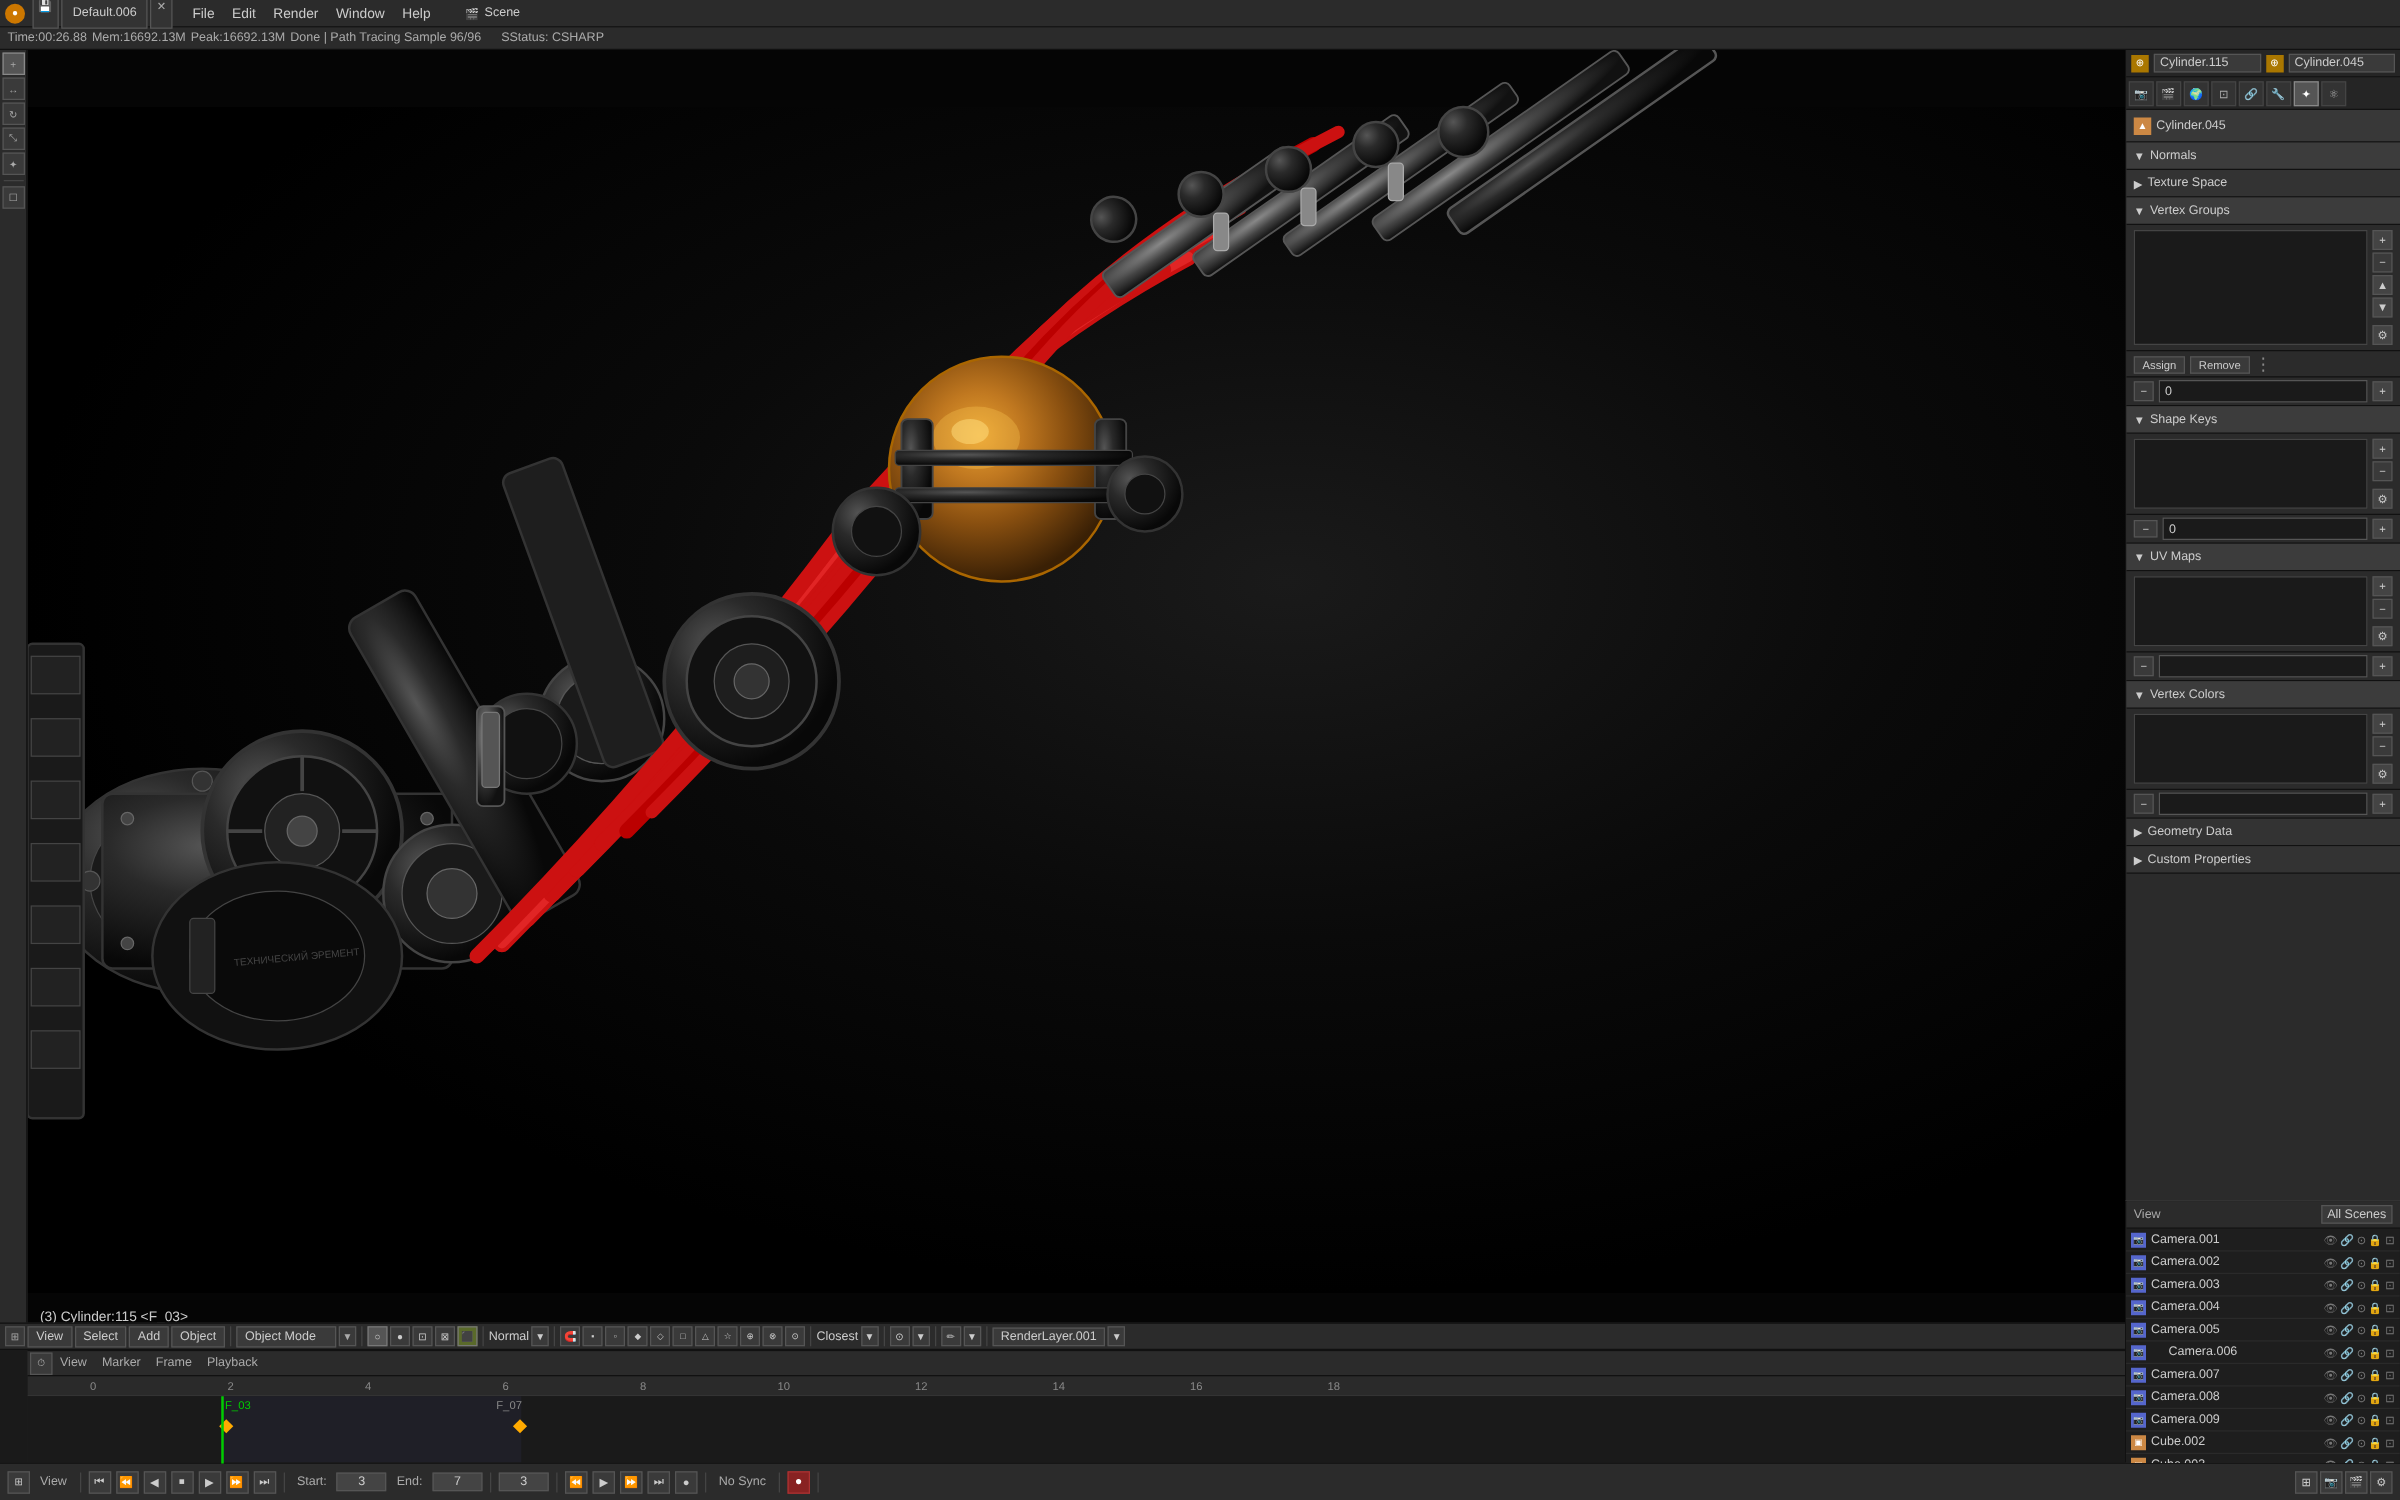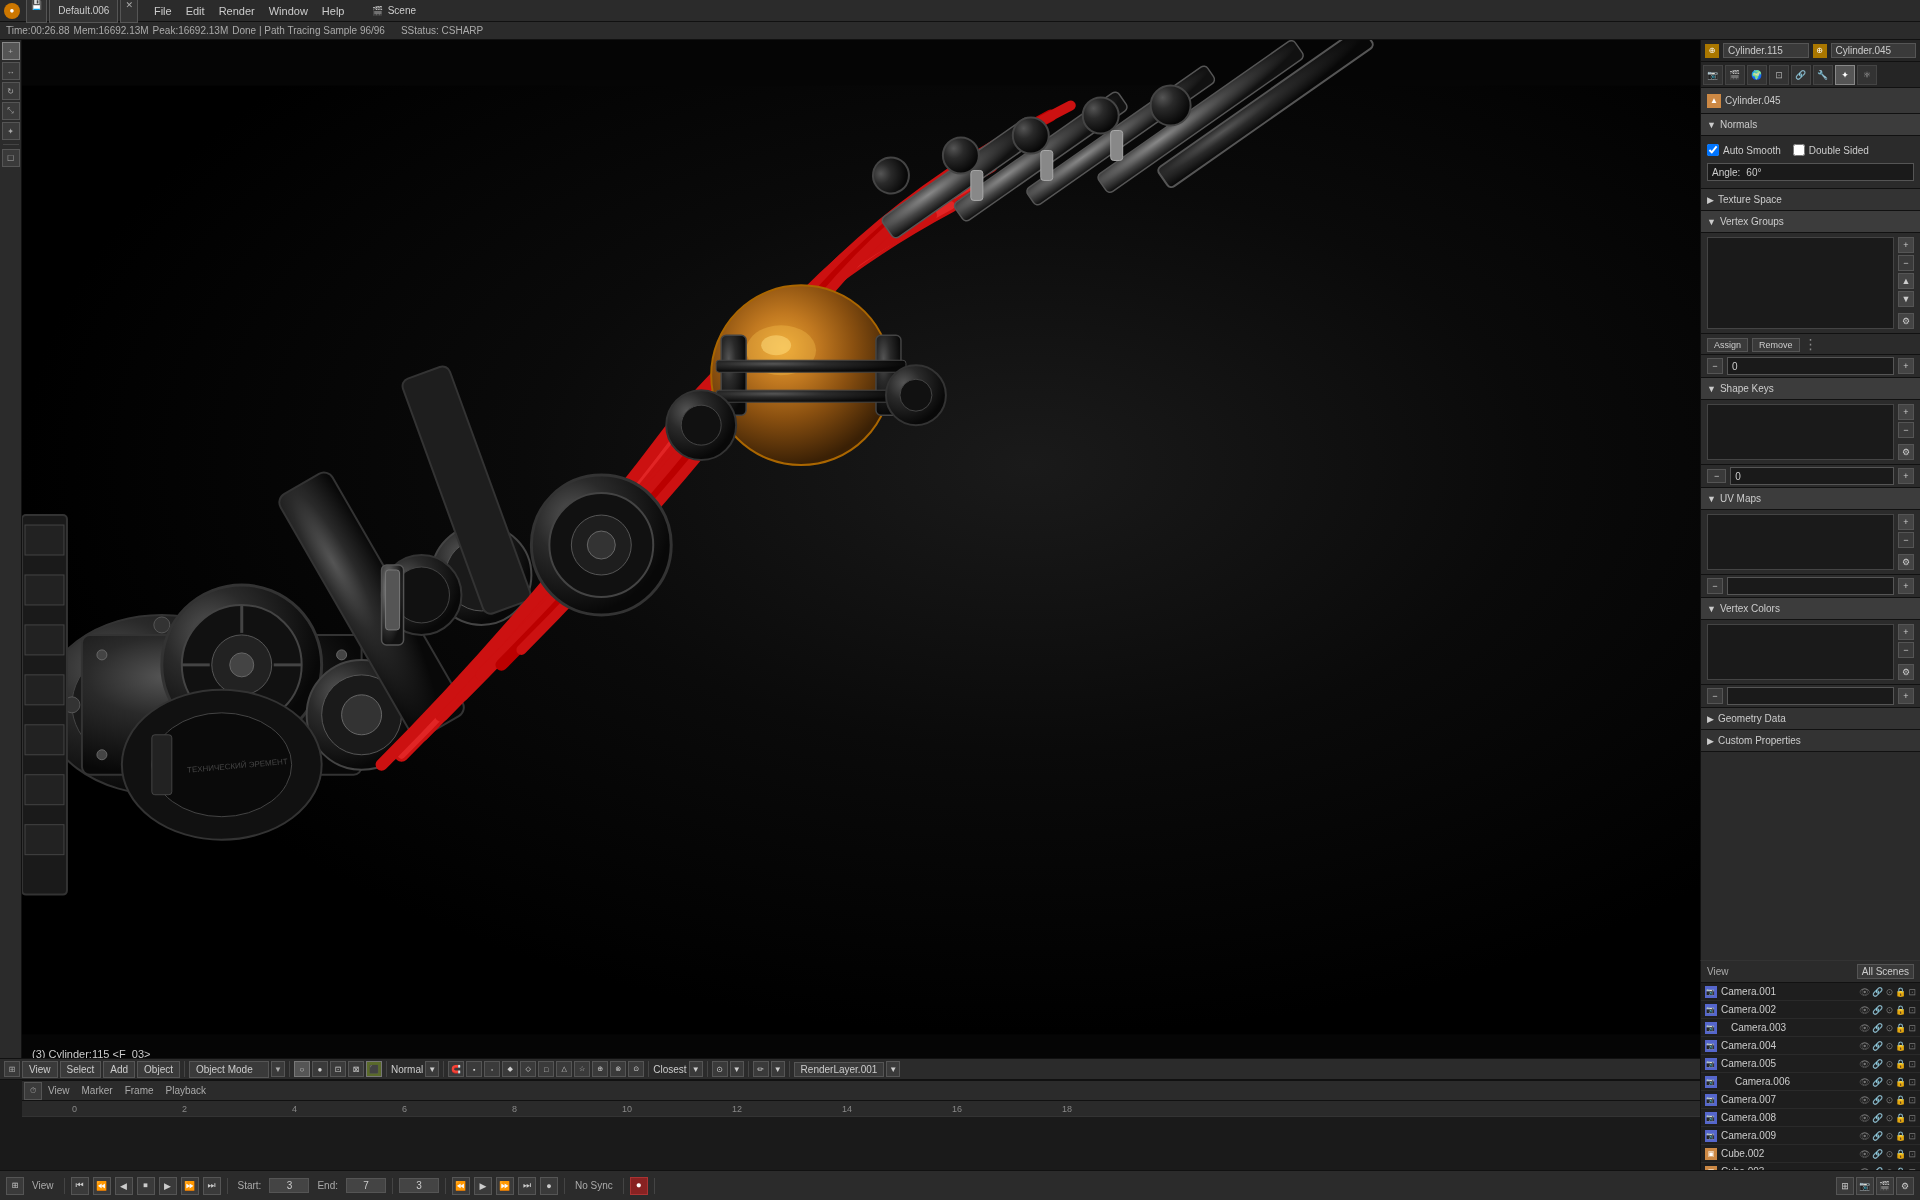--- a/index.html
+++ b/index.html
@@ -757,34 +757,20 @@
       <div style="width:14px;height:14px;background:#cc8844;display:flex;align-items:center;justify-content:center;font-size:8px;color:#fff;">▲</div>
       <span>Cylinder.045</span>
     </div>
 
     <div id="properties-area">
 
       <div class="section-header">
         <span class="section-arrow">▼</span>
         <span>Normals</span>
       </div>
-      <div class="section-content">
-        <div class="checkbox-row">
-          <input type="checkbox" checked="" style="">
-          <span class="cb-label">Auto Smooth</span>
-          <input type="checkbox" style="margin-left: 8px;">
-          <span class="cb-label">Double Sided</span>
-        </div>
-        <div class="prop-row">
-          <span class="angle-field">
-            <span style="margin-right:6px;">Angle:</span>
-            <span>60°</span>
-          </span>
-        </div>
-      </div>
 
       <div class="collapsed-section">
         <span class="section-arrow">▶</span>
         <span>Texture Space</span>
       </div>
 
       <div class="section-header">
         <span class="section-arrow">▼</span>
         <span>Vertex Groups</span>
       </div>
@@ -902,21 +888,21 @@
         <div class="scene-item-controls">
           <span style="font-size:9px;color:#777;cursor:pointer;">👁</span>
           <span style="font-size:9px;color:#777;cursor:pointer;">🔗</span>
           <span style="font-size:9px;color:#777;cursor:pointer;">⊙</span>
           <span style="font-size:9px;color:#777;cursor:pointer;">🔒</span>
           <span style="font-size:9px;color:#777;cursor:pointer;">⊡</span>
         </div>
       </div>
       <div class="scene-item">
         <div style="width:12px;height:12px;background:#5566cc;display:flex;align-items:center;justify-content:center;font-size:7px;color:#fff;flex-shrink:0;">📷</div>
-        <span style="font-size:10px;margin-left:12px;">Camera.003</span>
+        <span style="font-size:10px;margin-left:2px;">Camera.003</span>
         <div class="scene-item-controls">
           <span style="font-size:9px;color:#777;cursor:pointer;">👁</span>
           <span style="font-size:9px;color:#777;cursor:pointer;">🔗</span>
           <span style="font-size:9px;color:#777;cursor:pointer;">⊙</span>
           <span style="font-size:9px;color:#777;cursor:pointer;">🔒</span>
           <span style="font-size:9px;color:#777;cursor:pointer;">⊡</span>
         </div>
       </div>
       <div class="scene-item">
         <div style="width:12px;height:12px;background:#5566cc;display:flex;align-items:center;justify-content:center;font-size:7px;color:#fff;flex-shrink:0;">📷</div>
@@ -1029,20 +1015,33 @@
         <span style="position:absolute;left:270px;font-size:9px;color:#888;">4</span>
         <span style="position:absolute;left:380px;font-size:9px;color:#888;">6</span>
         <span style="position:absolute;left:490px;font-size:9px;color:#888;">8</span>
         <span style="position:absolute;left:600px;font-size:9px;color:#888;">10</span>
         <span style="position:absolute;left:710px;font-size:9px;color:#888;">12</span>
         <span style="position:absolute;left:820px;font-size:9px;color:#888;">14</span>
         <span style="position:absolute;left:930px;font-size:9px;color:#888;">16</span>
         <span style="position:absolute;left:1040px;font-size:9px;color:#888;">18</span>
       </div>
 
+      <div class="timeline-tracks" style="height:54px;position:relative;background:#1a1a1a;">
+
+        <div style="position:absolute;left:155px;top:0;width:240px;height:100%;background:rgba(100,100,200,0.08);"></div>
+
+        <div style="position:absolute;left:155px;top:0;width:2px;height:100%;background:#00cc00;z-index:2;"></div>
+
+        <div style="position:absolute;left:158px;top:2px;font-size:9px;color:#00cc00;">F_03</div>
+
+        <div style="position:absolute;left:375px;top:2px;font-size:9px;color:#888;">F_07</div>
+
+        <div style="position:absolute;left:155px;top:20px;width:8px;height:8px;background:#ffaa00;transform:rotate(45deg);"></div>
+        <div style="position:absolute;left:390px;top:20px;width:8px;height:8px;background:#ffaa00;transform:rotate(45deg);"></div>
+      </div>
     </div>
   </div>
 
   <div id="playback-bar" style="position:absolute;bottom:0;left:0;right:0;height:30px;background:#2b2b2b;display:flex;align-items:center;padding:0 6px;gap:4px;border-top:1px solid #111;">
 
     <div class="pb-icon" style="font-size:8px;">⊞</div>
     <span class="pb-label">View</span>
     <div class="vp-toolbar-sep"></div>
 
     <div class="pb-icon">⏮</div>

